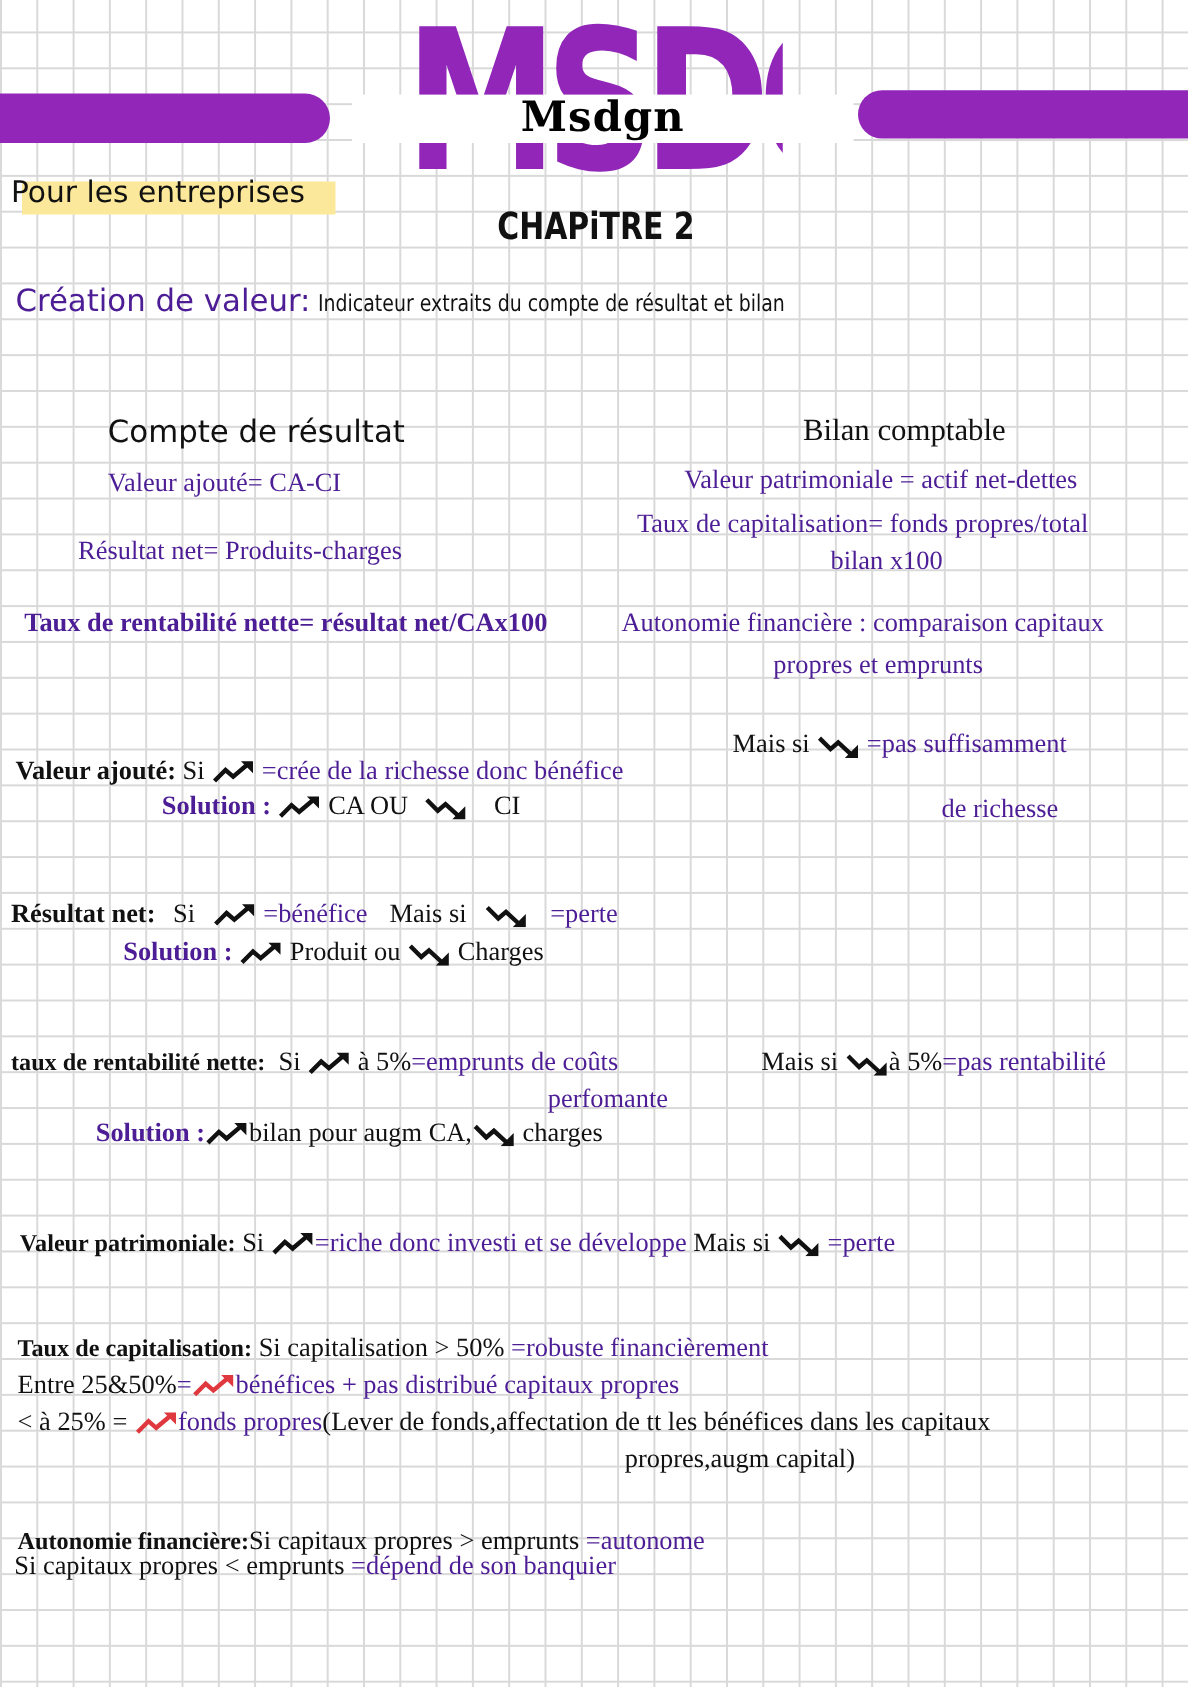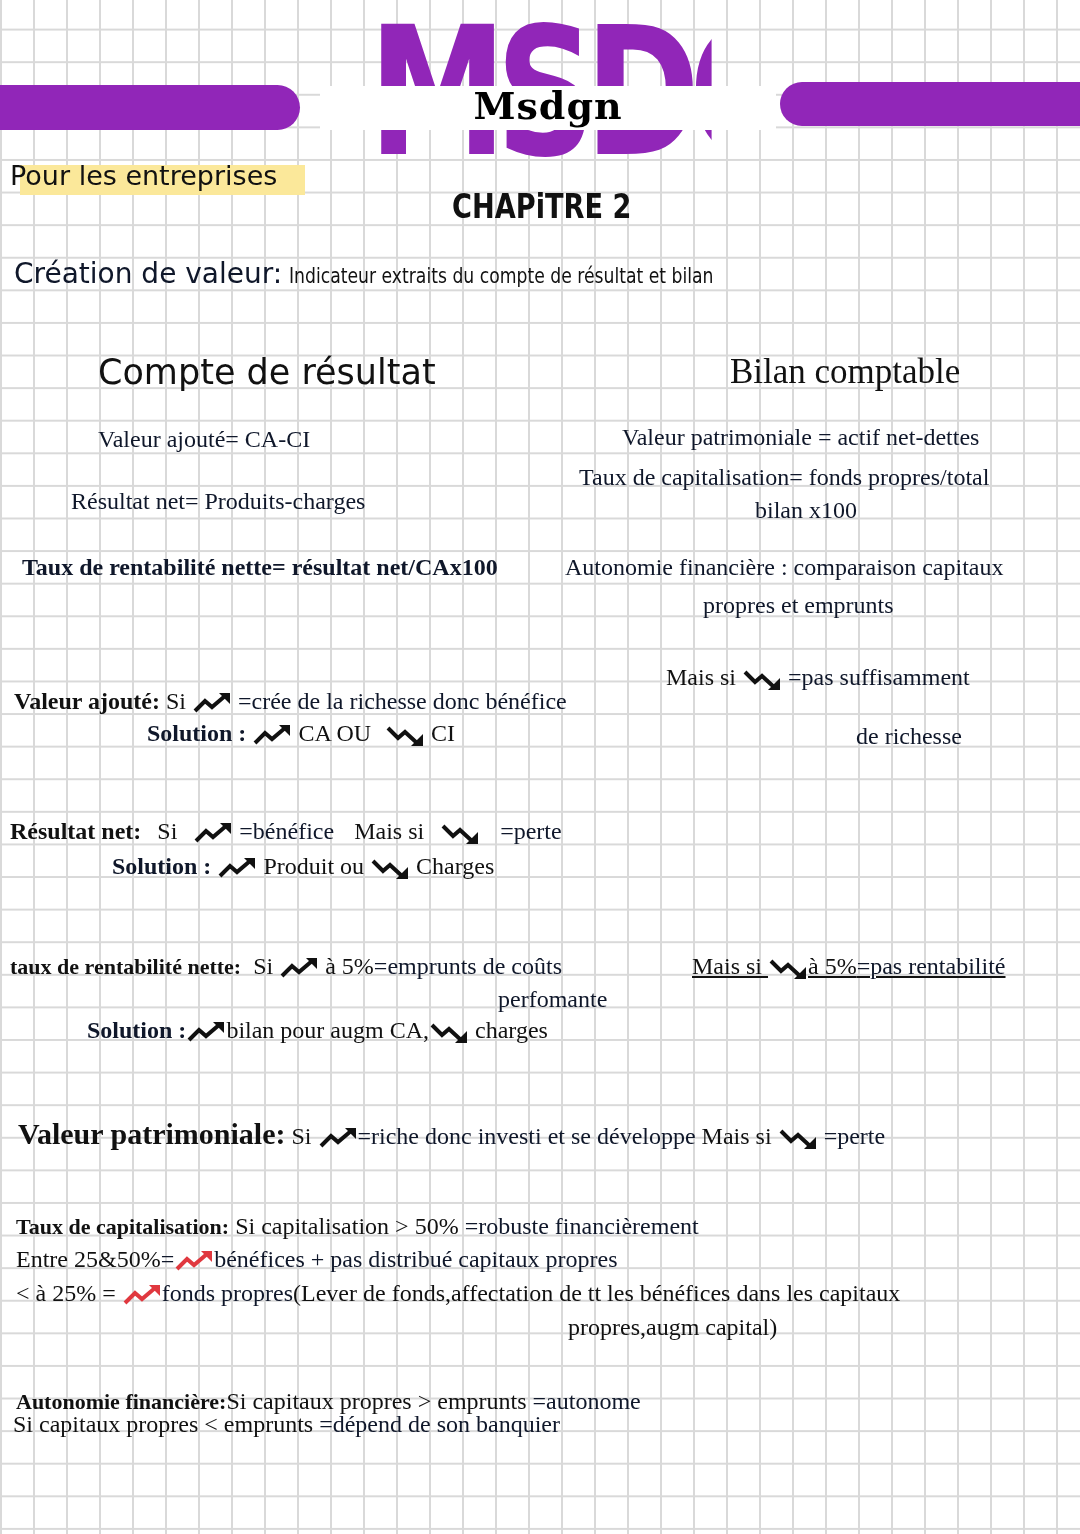--- a/index.html
+++ b/index.html
@@ -8,21 +8,21 @@
       background-color:#ffffff;
       background-image:
         linear-gradient(to right, #d9d9d9 2px, transparent 2px),
         linear-gradient(to bottom, #d9d9d9 2px, transparent 2px);
       background-size:33px 32.6px;
       background-position:0 -4px;
       font-family:"Liberation Serif", serif;
       color:#111;
     }
     .abs { position:absolute; white-space:nowrap; }
-    .red { color:#0f172a; }
+    .red { color:#4c1d95; }
     .bold { font-weight:bold; }
     .hand { font-family:"DejaVu Sans", sans-serif; }
 
     
     .bar-left { position:absolute; left:0; top:85px; width:300px; height:45px; background:#9126b8; border-radius:0 23px 23px 0; }
     .bar-right { position:absolute; left:780px; top:82px; width:310px; height:44px; background:#9126b8; border-radius:23px 0 0 23px; }
     .big-logo {
       position:absolute; left:320px; top:8px; width:440px; height:170px;
       font-family:"DejaVu Sans", sans-serif; font-weight:bold; font-size:178px;
       line-height:170px; color:#9126b8; letter-spacing:-14px; text-align:center;
@@ -34,21 +34,21 @@
       font-family:"DejaVu Serif", serif; font-weight:900; font-size:38px; line-height:44px;
       color:#000; letter-spacing:1px;
     }
     .highlight { position:absolute; left:20px; top:165px; width:285px; height:30px; background:#fbe89a; }
     .subtitle { left:10px; top:160px; font-size:27px; }
     .chapter { left:452px; top:186px; font-size:34px; font-weight:bold; transform:scaleX(0.8); transform-origin:left; }
 
     .creation-title { left:14px; top:257px; font-size:28px; }
     .creation-desc { font-family:"DejaVu Sans", sans-serif; font-size:21px; transform:scaleX(0.82); transform-origin:left; display:inline-block; }
 
-    .col-title { font-size:35px; top:352px; }
+    .col-title { font-size:28px; top:376px; }
     .f { font-size:24px; }
 
     .trend { display:inline-block; width:40px; height:22px; vertical-align:middle; }
     .trend svg { width:100%; height:100%; display:block; }
   </style>
 </head>
 <body>
 
 <div class="bar-left"></div>
 <div class="bar-right"></div>
@@ -100,21 +100,21 @@
   <span class="bold red">Solution :</span>
   <span class="trend"><svg viewBox="0 0 40 22">
         <polyline points="3,19 13,9 20,15 33,4" fill="none" stroke="#111" stroke-width="4"></polyline>
         <polygon points="27,1 38,1 38,12" fill="#111"></polygon>
       </svg></span>
   <span>CA OU</span>
   <span class="trend" style="margin-left:8px;"><svg viewBox="0 0 40 22">
         <polyline points="3,4 13,14 20,8 32,19" fill="none" stroke="#111" stroke-width="4"></polyline>
         <polygon points="38,10 38,22 26,22" fill="#111"></polygon>
       </svg></span>
-  <span style="">CI</span>
+  <span style="margin-left:18px;">CI</span>
 </div>
 
 <div class="abs f" style="left:10px; top:818px;">
   <span class="bold">Résultat net:</span>
   <span style="margin-left:10px;">Si</span>
   <span class="trend" style="margin-left:10px;"><svg viewBox="0 0 40 22">
         <polyline points="3,19 13,9 20,15 33,4" fill="none" stroke="#111" stroke-width="4"></polyline>
         <polygon points="27,1 38,1 38,12" fill="#111"></polygon>
       </svg></span>
   <span class="red">=bénéfice</span>
@@ -141,41 +141,41 @@
 
 <div class="abs f" style="left:10px; top:953px;">
   <span class="bold" style="font-size:22px;">taux de rentabilité nette:</span>
   <span style="margin-left:6px;">Si</span>
   <span class="trend"><svg viewBox="0 0 40 22">
         <polyline points="3,19 13,9 20,15 33,4" fill="none" stroke="#111" stroke-width="4"></polyline>
         <polygon points="27,1 38,1 38,12" fill="#111"></polygon>
       </svg></span>
   <span>à 5%</span><span class="red">=emprunts de coûts</span>
 </div>
-<div class="abs f" style="left:692px; top:953px;text-decoration:underline;">
+<div class="abs f" style="left:692px; top:953px;">
   <span>Mais si</span>
   <span class="trend"><svg viewBox="0 0 40 22">
         <polyline points="3,4 13,14 20,8 32,19" fill="none" stroke="#111" stroke-width="4"></polyline>
         <polygon points="38,10 38,22 26,22" fill="#111"></polygon>
       </svg></span><span>à 5%</span><span class="red">=pas rentabilité</span>
 </div>
 <div class="abs f red" style="left:498px; top:986px;">perfomante</div>
 <div class="abs f" style="left:87px; top:1017px;">
   <span class="bold red">Solution :</span><span class="trend"><svg viewBox="0 0 40 22">
         <polyline points="3,19 13,9 20,15 33,4" fill="none" stroke="#111" stroke-width="4"></polyline>
         <polygon points="27,1 38,1 38,12" fill="#111"></polygon>
       </svg></span><span>bilan pour augm CA,</span><span class="trend"><svg viewBox="0 0 40 22">
         <polyline points="3,4 13,14 20,8 32,19" fill="none" stroke="#111" stroke-width="4"></polyline>
         <polygon points="38,10 38,22 26,22" fill="#111"></polygon>
       </svg></span>
   <span>charges</span>
 </div>
 
 <div class="abs f" style="left:18px; top:1117px;">
-  <span class="bold" style="font-size:30px;">Valeur patrimoniale:</span>
+  <span class="bold" style="font-size:22px;">Valeur patrimoniale:</span>
   <span>Si</span>
   <span class="trend"><svg viewBox="0 0 40 22">
         <polyline points="3,19 13,9 20,15 33,4" fill="none" stroke="#111" stroke-width="4"></polyline>
         <polygon points="27,1 38,1 38,12" fill="#111"></polygon>
       </svg></span><span class="red">=riche donc investi et se développe</span>
   <span>Mais si</span>
   <span class="trend"><svg viewBox="0 0 40 22">
         <polyline points="3,4 13,14 20,8 32,19" fill="none" stroke="#111" stroke-width="4"></polyline>
         <polygon points="38,10 38,22 26,22" fill="#111"></polygon>
       </svg></span>

